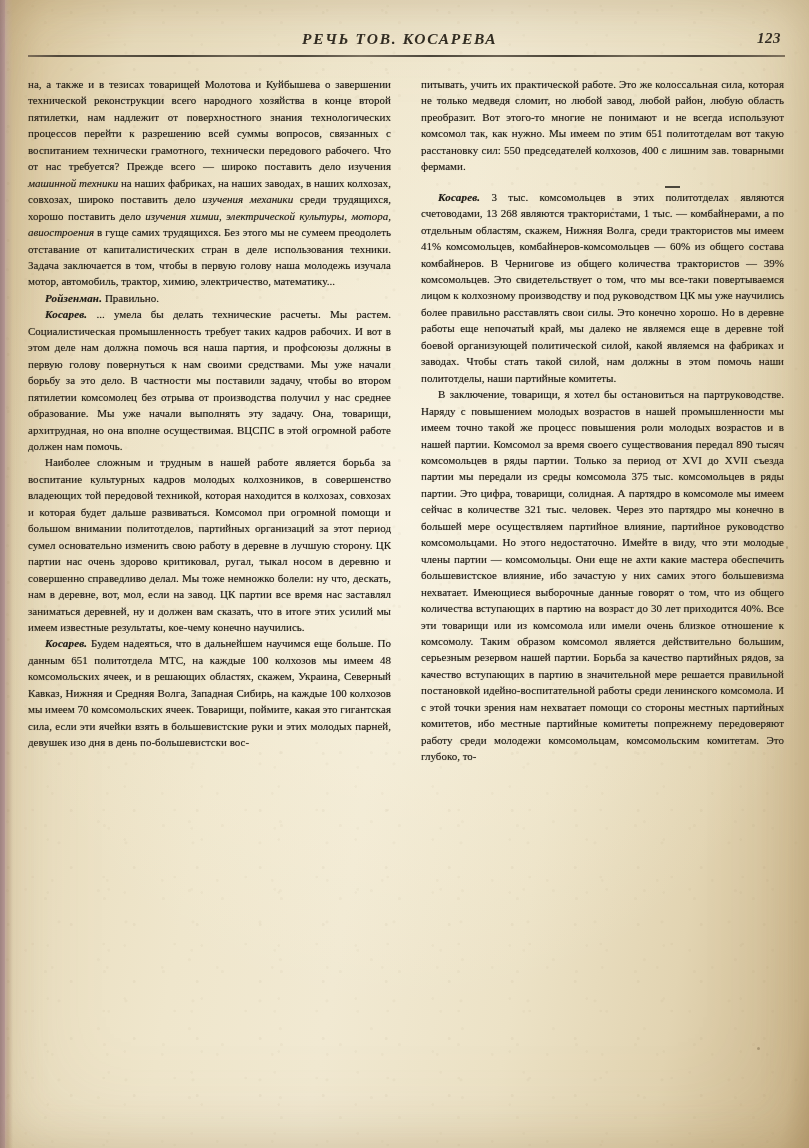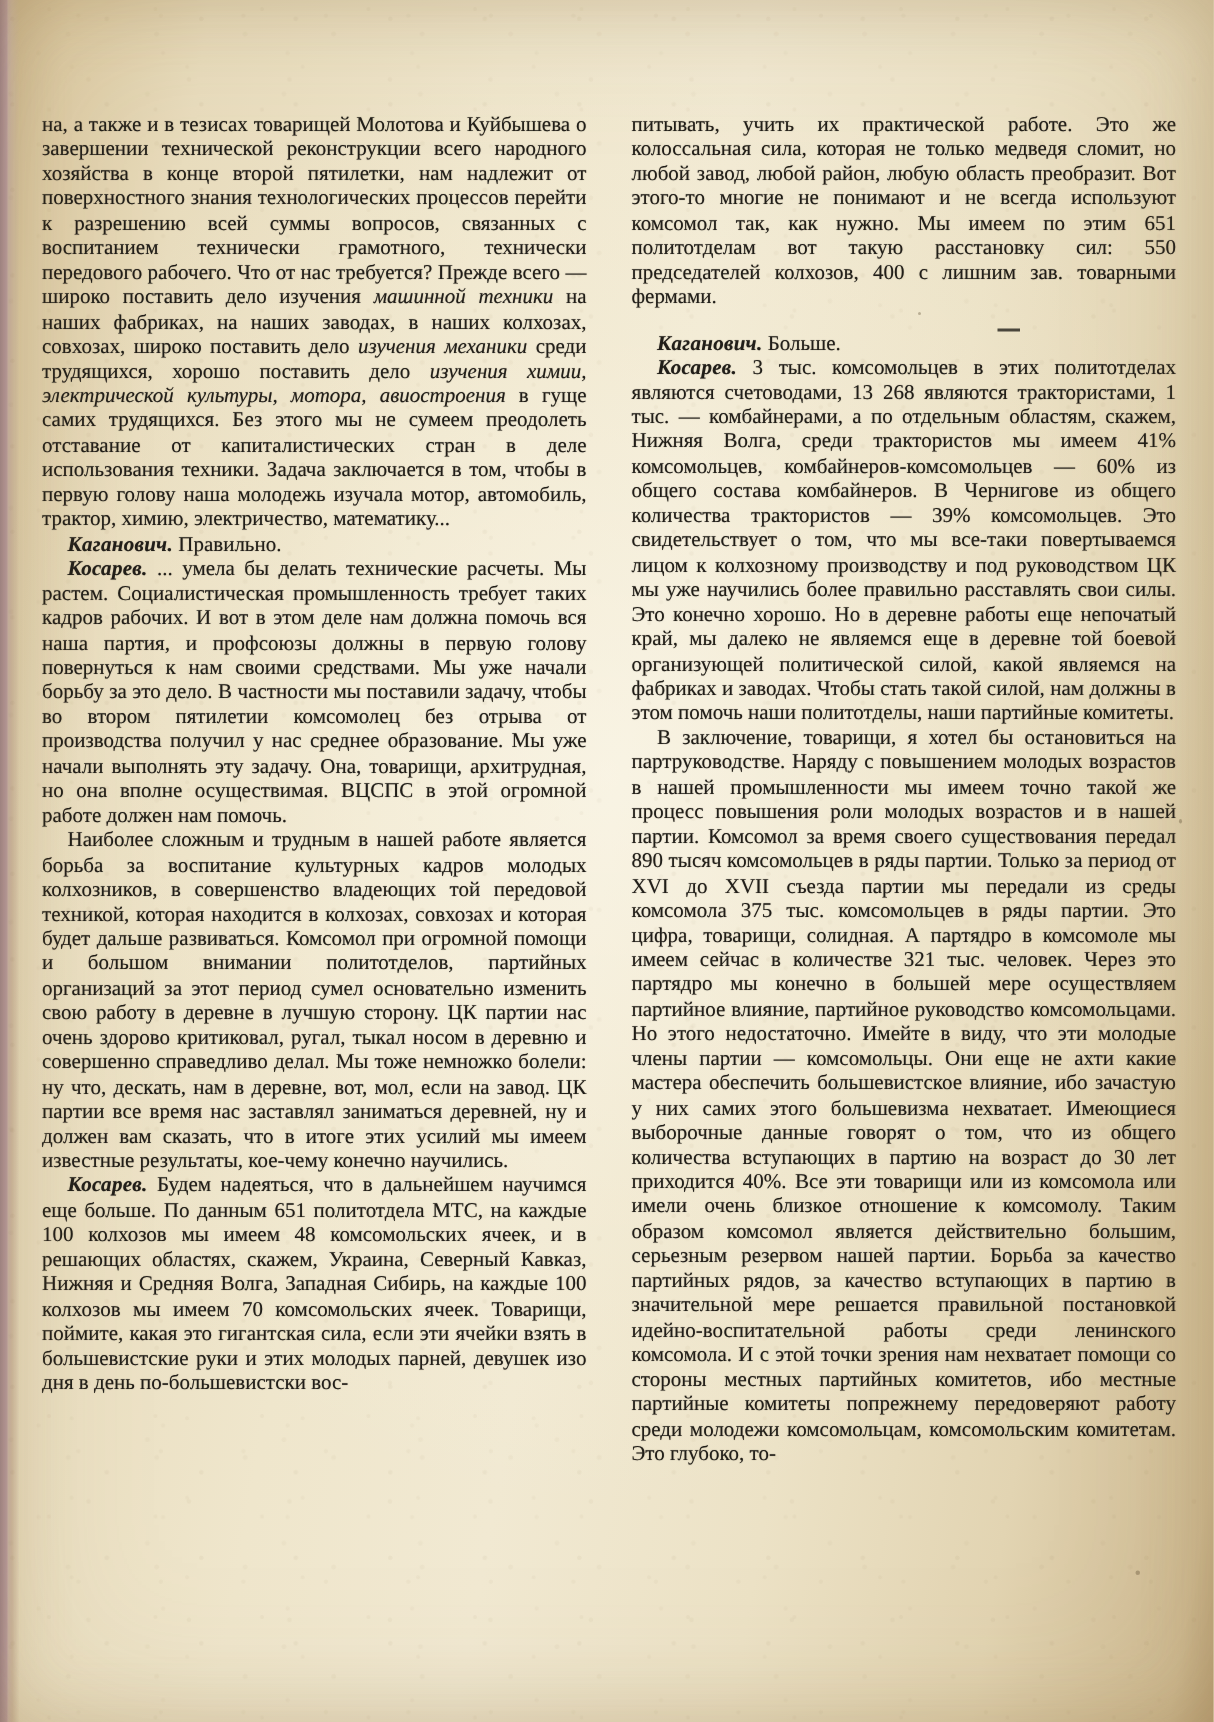--- a/index.html
+++ b/index.html
@@ -114,21 +114,21 @@
     position: absolute;
     left: 28px;
     top: 76px;
     width: 756px;
     height: 1045px;
     display: flex;
     gap: 30px;
   }
   .col {
     width: 363px;
-    font-size: 14px;
+    font-size: 11px;
     line-height: 16.45px;
     text-align: justify;
     color: #211e19;
     hyphens: manual;
   }
   .col p {
     margin: 0;
     text-indent: 17px;
     text-align: justify;
     text-justify: inter-word;
@@ -172,33 +172,37 @@
   }
 </style>
 </head>
 <body>
 
 <div class="page">
 
   <div class="left-border"></div>
   <div class="left-border2"></div>
 
+  <div class="header">
+    <div class="header-title">РЕЧЬ ТОВ. КОСАРЕВА</div>
+    <div class="header-pageno">123</div>
+    <div class="header-rule"></div>
+  </div>
 
   <div class="columns">
     <div class="col" id="col-left">
         <p class="cont">на, а также и в тезисах товарищей Молотова и Куйбышева о завершении технической реконструкции всего народного хозяйства в конце второй пятилетки, нам надлежит от поверхностного знания технологических процессов перейти к разрешению всей суммы вопросов, связанных с воспитанием технически грамотного, технически передового рабочего. Что от нас требуется? Прежде всего — широко поставить дело изучения <i>машинной техники</i> на наших фабриках, на наших заводах, в наших колхозах, совхозах, широко поставить дело <i>изучения механики</i> среди трудящихся, хорошо поставить дело <i>изучения химии, электрической культуры, мотора, авиостроения</i> в гуще самих трудящихся. Без этого мы не сумеем преодолеть отставание от капиталистических стран в деле использования техники. Задача заключается в том, чтобы в первую голову наша молодежь изучала мотор, автомобиль, трактор, химию, электричество, математику...</p>
-        <p class=""><span class="speaker">Каганович.</span> Правильно.</p>
+        <p class=""><span class="speaker">Ройзенман.</span> Правильно.</p>
         <p class=""><span class="speaker">Косарев.</span> ... умела бы делать технические расчеты. Мы растем. Социалистическая промышленность требует таких кадров рабочих. И вот в этом деле нам должна помочь вся наша партия, и профсоюзы должны в первую голову повернуться к нам своими средствами. Мы уже начали борьбу за это дело. В частности мы поставили задачу, чтобы во втором пятилетии комсомолец без отрыва от производства получил у нас среднее образование. Мы уже начали выполнять эту задачу. Она, товарищи, архитрудная, но она вполне осуществимая. ВЦСПС в этой огромной работе должен нам помочь.</p>
         <p class="">Наиболее сложным и трудным в нашей работе является борьба за воспитание культурных кадров молодых колхозников, в совершенство владеющих той передовой техникой, которая находится в колхозах, совхозах и которая будет дальше развиваться. Комсомол при огромной помощи и большом внимании политотделов, партийных организаций за этот период сумел основательно изменить свою работу в деревне в лучшую сторону. ЦК партии нас очень здорово критиковал, ругал, тыкал носом в деревню и совершенно справедливо делал. Мы тоже немножко болели: ну что, дескать, нам в деревне, вот, мол, если на завод. ЦК партии все время нас заставлял заниматься деревней, ну и должен вам сказать, что в итоге этих усилий мы имеем известные результаты, кое-чему конечно научились.</p>
         <p class=""><span class="speaker">Косарев.</span> Будем надеяться, что в дальнейшем научимся еще больше. По данным 651 политотдела МТС, на каждые 100 колхозов мы имеем 48 комсомольских ячеек, и в решающих областях, скажем, Украина, Северный Кавказ, Нижняя и Средняя Волга, Западная Сибирь, на каждые 100 колхозов мы имеем 70 комсомольских ячеек. Товарищи, поймите, какая это гигантская сила, если эти ячейки взять в большевистские руки и этих молодых парней, девушек изо дня в день по-большевистски вос-</p>
       </div>
     <div class="col" id="col-right">
         <p class="cont">питывать, учить их практической работе. Это же колоссальная сила, которая не только медведя сломит, но любой завод, любой район, любую область преобразит. Вот этого-то многие не понимают и не всегда используют комсомол так, как нужно. Мы имеем по этим 651 политотделам вот такую расстановку сил: 550 председателей колхозов, 400 с лишним зав. товарными фермами.</p>
         <div class="dash-sep"><span></span></div>
-        <p class=""><span class="speaker">Каганович.</span> Больше.</p>
         <p class=""><span class="speaker">Косарев.</span> 3 тыс. комсомольцев в этих политотделах являются счетоводами, 13 268 являются трактористами, 1 тыс. — комбайнерами, а по отдельным областям, скажем, Нижняя Волга, среди трактористов мы имеем 41% комсомольцев, комбайнеров-комсомольцев — 60% из общего состава комбайнеров. В Чернигове из общего количества трактористов — 39% комсомольцев. Это свидетельствует о том, что мы все-таки повертываемся лицом к колхозному производству и под руководством ЦК мы уже научились более правильно расставлять свои силы. Это конечно хорошо. Но в деревне работы еще непочатый край, мы далеко не являемся еще в деревне той боевой организующей политической силой, какой являемся на фабриках и заводах. Чтобы стать такой силой, нам должны в этом помочь наши политотделы, наши партийные комитеты.</p>
         <p class="">В заключение, товарищи, я хотел бы остановиться на партруководстве. Наряду с повышением молодых возрастов в нашей промышленности мы имеем точно такой же процесс повышения роли молодых возрастов и в нашей партии. Комсомол за время своего существования передал 890 тысяч комсомольцев в ряды партии. Только за период от XVI до XVII съезда партии мы передали из среды комсомола 375 тыс. комсомольцев в ряды партии. Это цифра, товарищи, солидная. А партядро в комсомоле мы имеем сейчас в количестве 321 тыс. человек. Через это партядро мы конечно в большей мере осуществляем партийное влияние, партийное руководство комсомольцами. Но этого недостаточно. Имейте в виду, что эти молодые члены партии — комсомольцы. Они еще не ахти какие мастера обеспечить большевистское влияние, ибо зачастую у них самих этого большевизма нехватает. Имеющиеся выборочные данные говорят о том, что из общего количества вступающих в партию на возраст до 30 лет приходится 40%. Все эти товарищи или из комсомола или имели очень близкое отношение к комсомолу. Таким образом комсомол является действительно большим, серьезным резервом нашей партии. Борьба за качество партийных рядов, за качество вступающих в партию в значительной мере решается правильной постановкой идейно-воспитательной работы среди ленинского комсомола. И с этой точки зрения нам нехватает помощи со стороны местных партийных комитетов, ибо местные партийные комитеты попрежнему передоверяют работу среди молодежи комсомольцам, комсомольским комитетам. Это глубоко, то-</p>
       </div>
   </div>
 
   <div class="grain"></div>
   <div class="edge-vignette"></div>
 
   <div class="speck" style="left:757px; top:1047px; width:3px; height:3px;"></div>
   <div class="speck" style="left:781px; top:705px; width:3px; height:4px;"></div>

